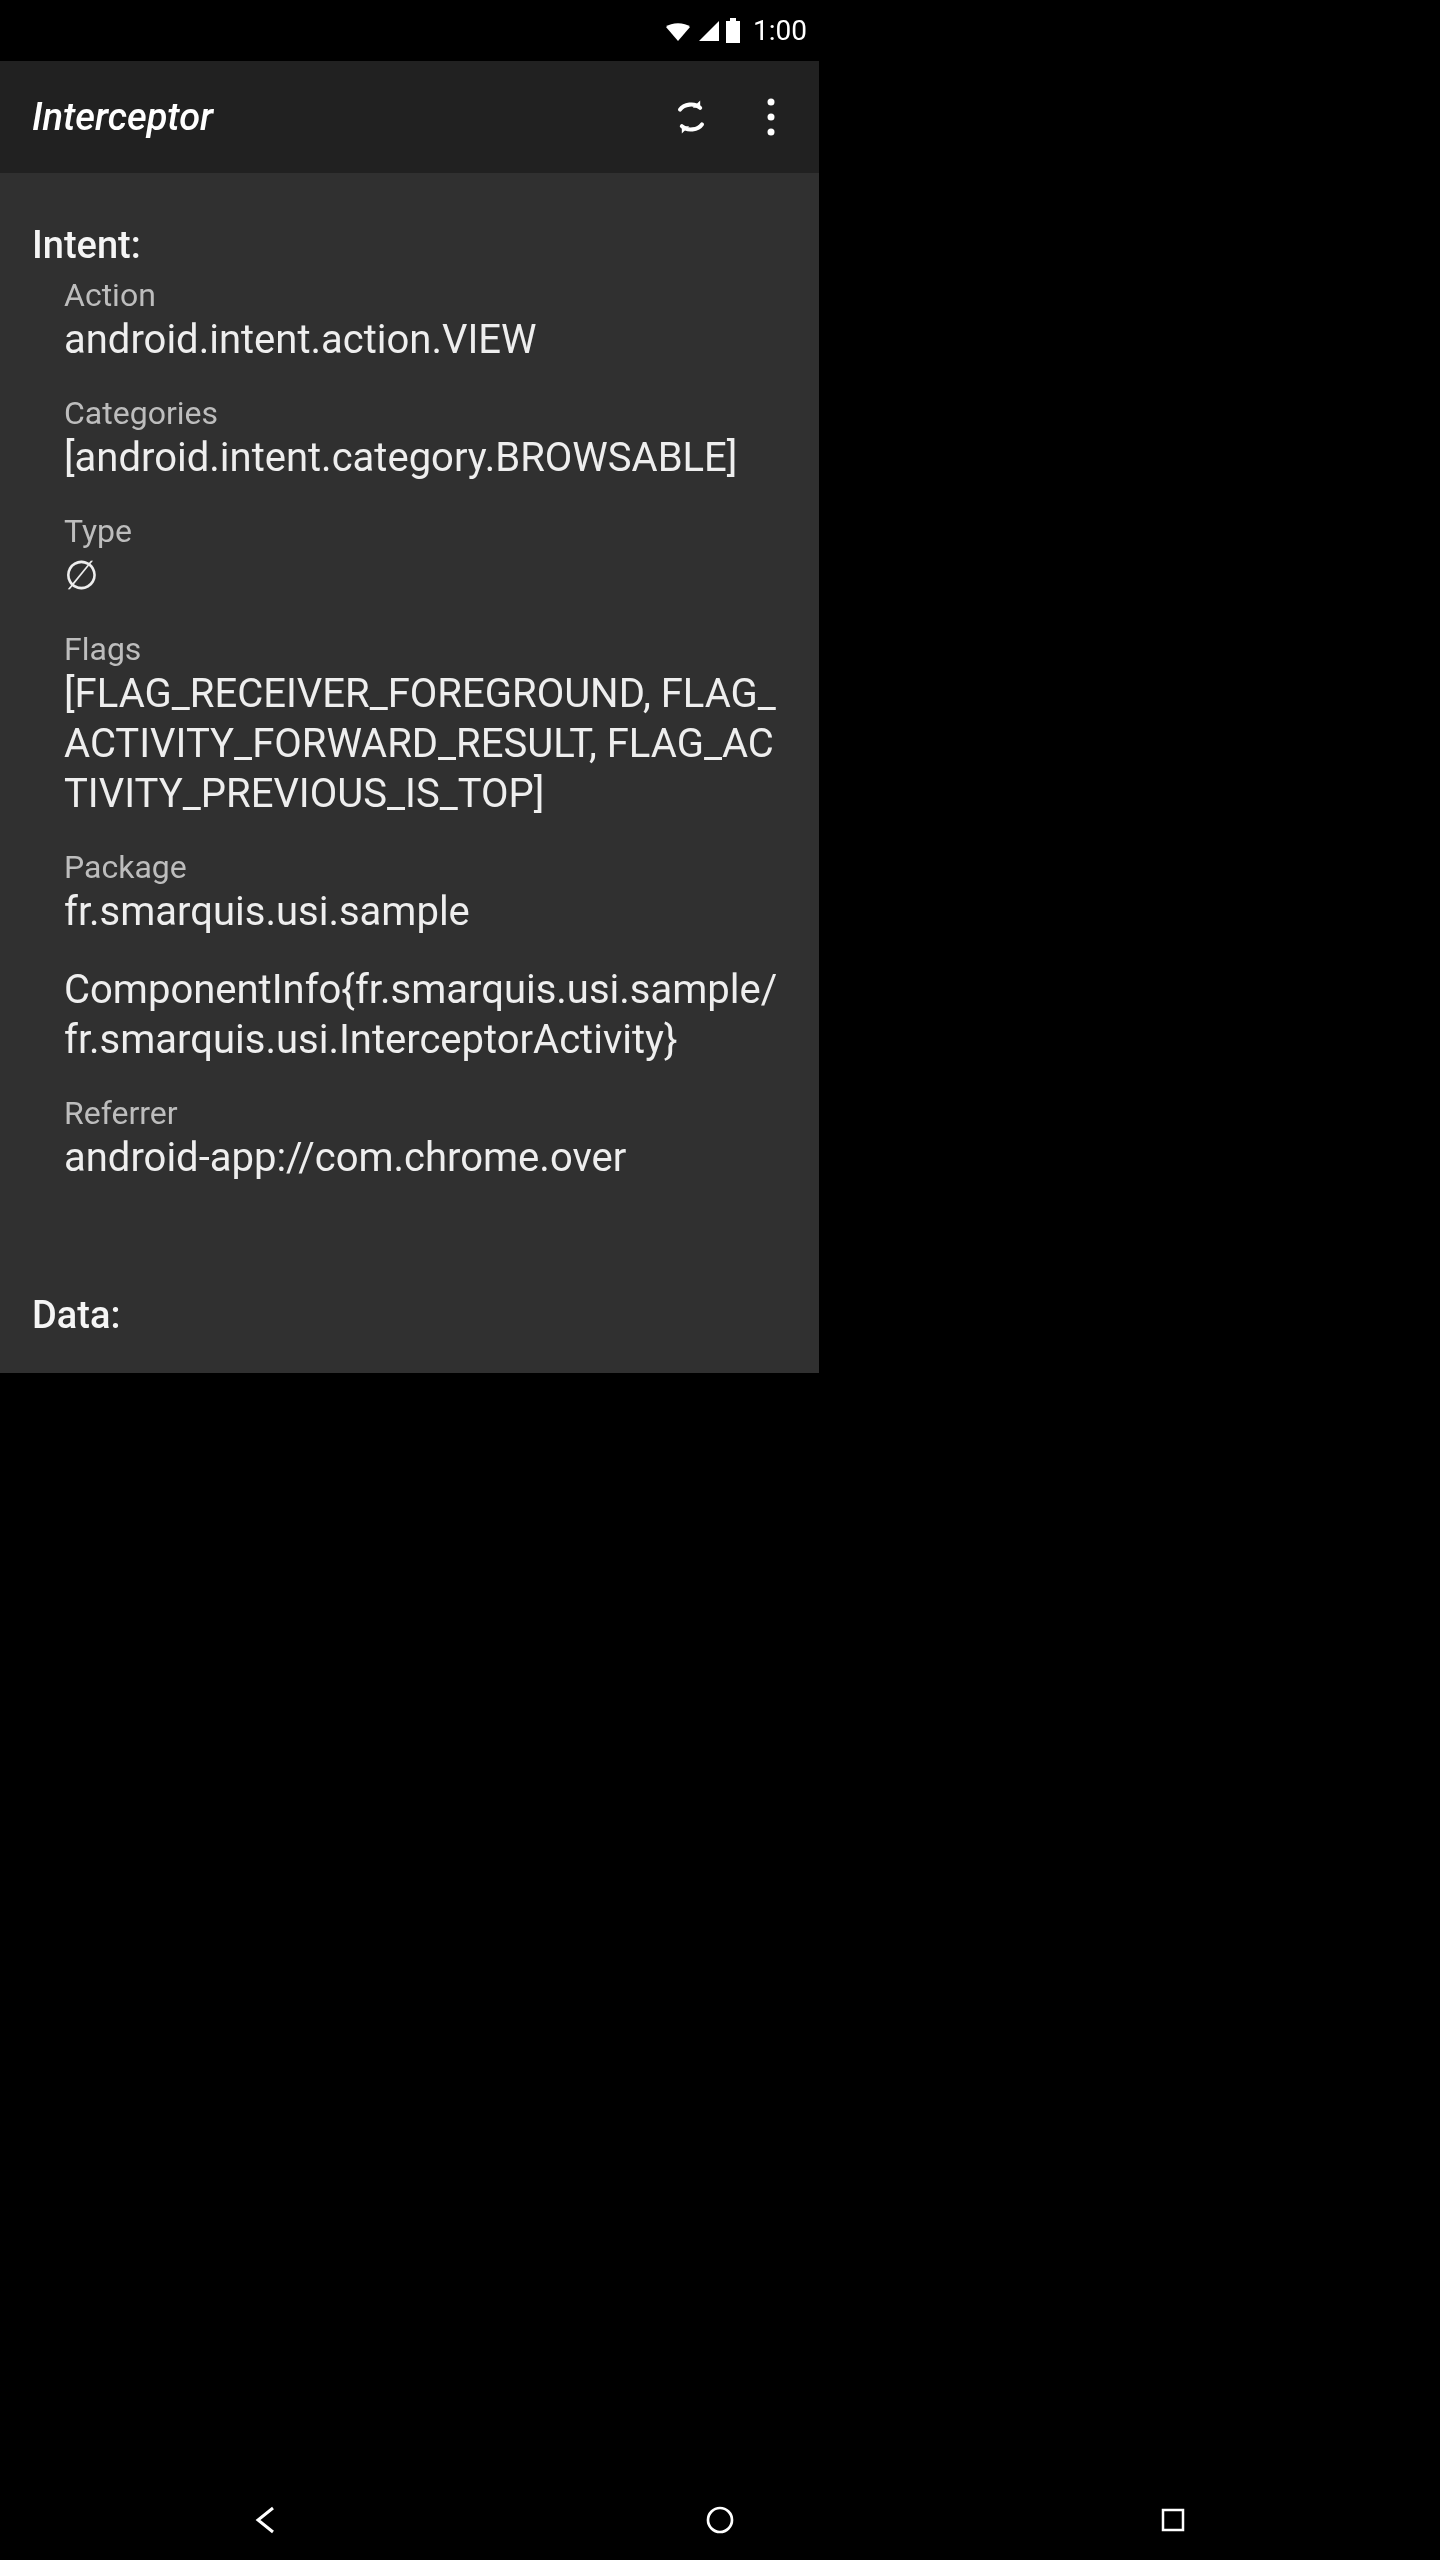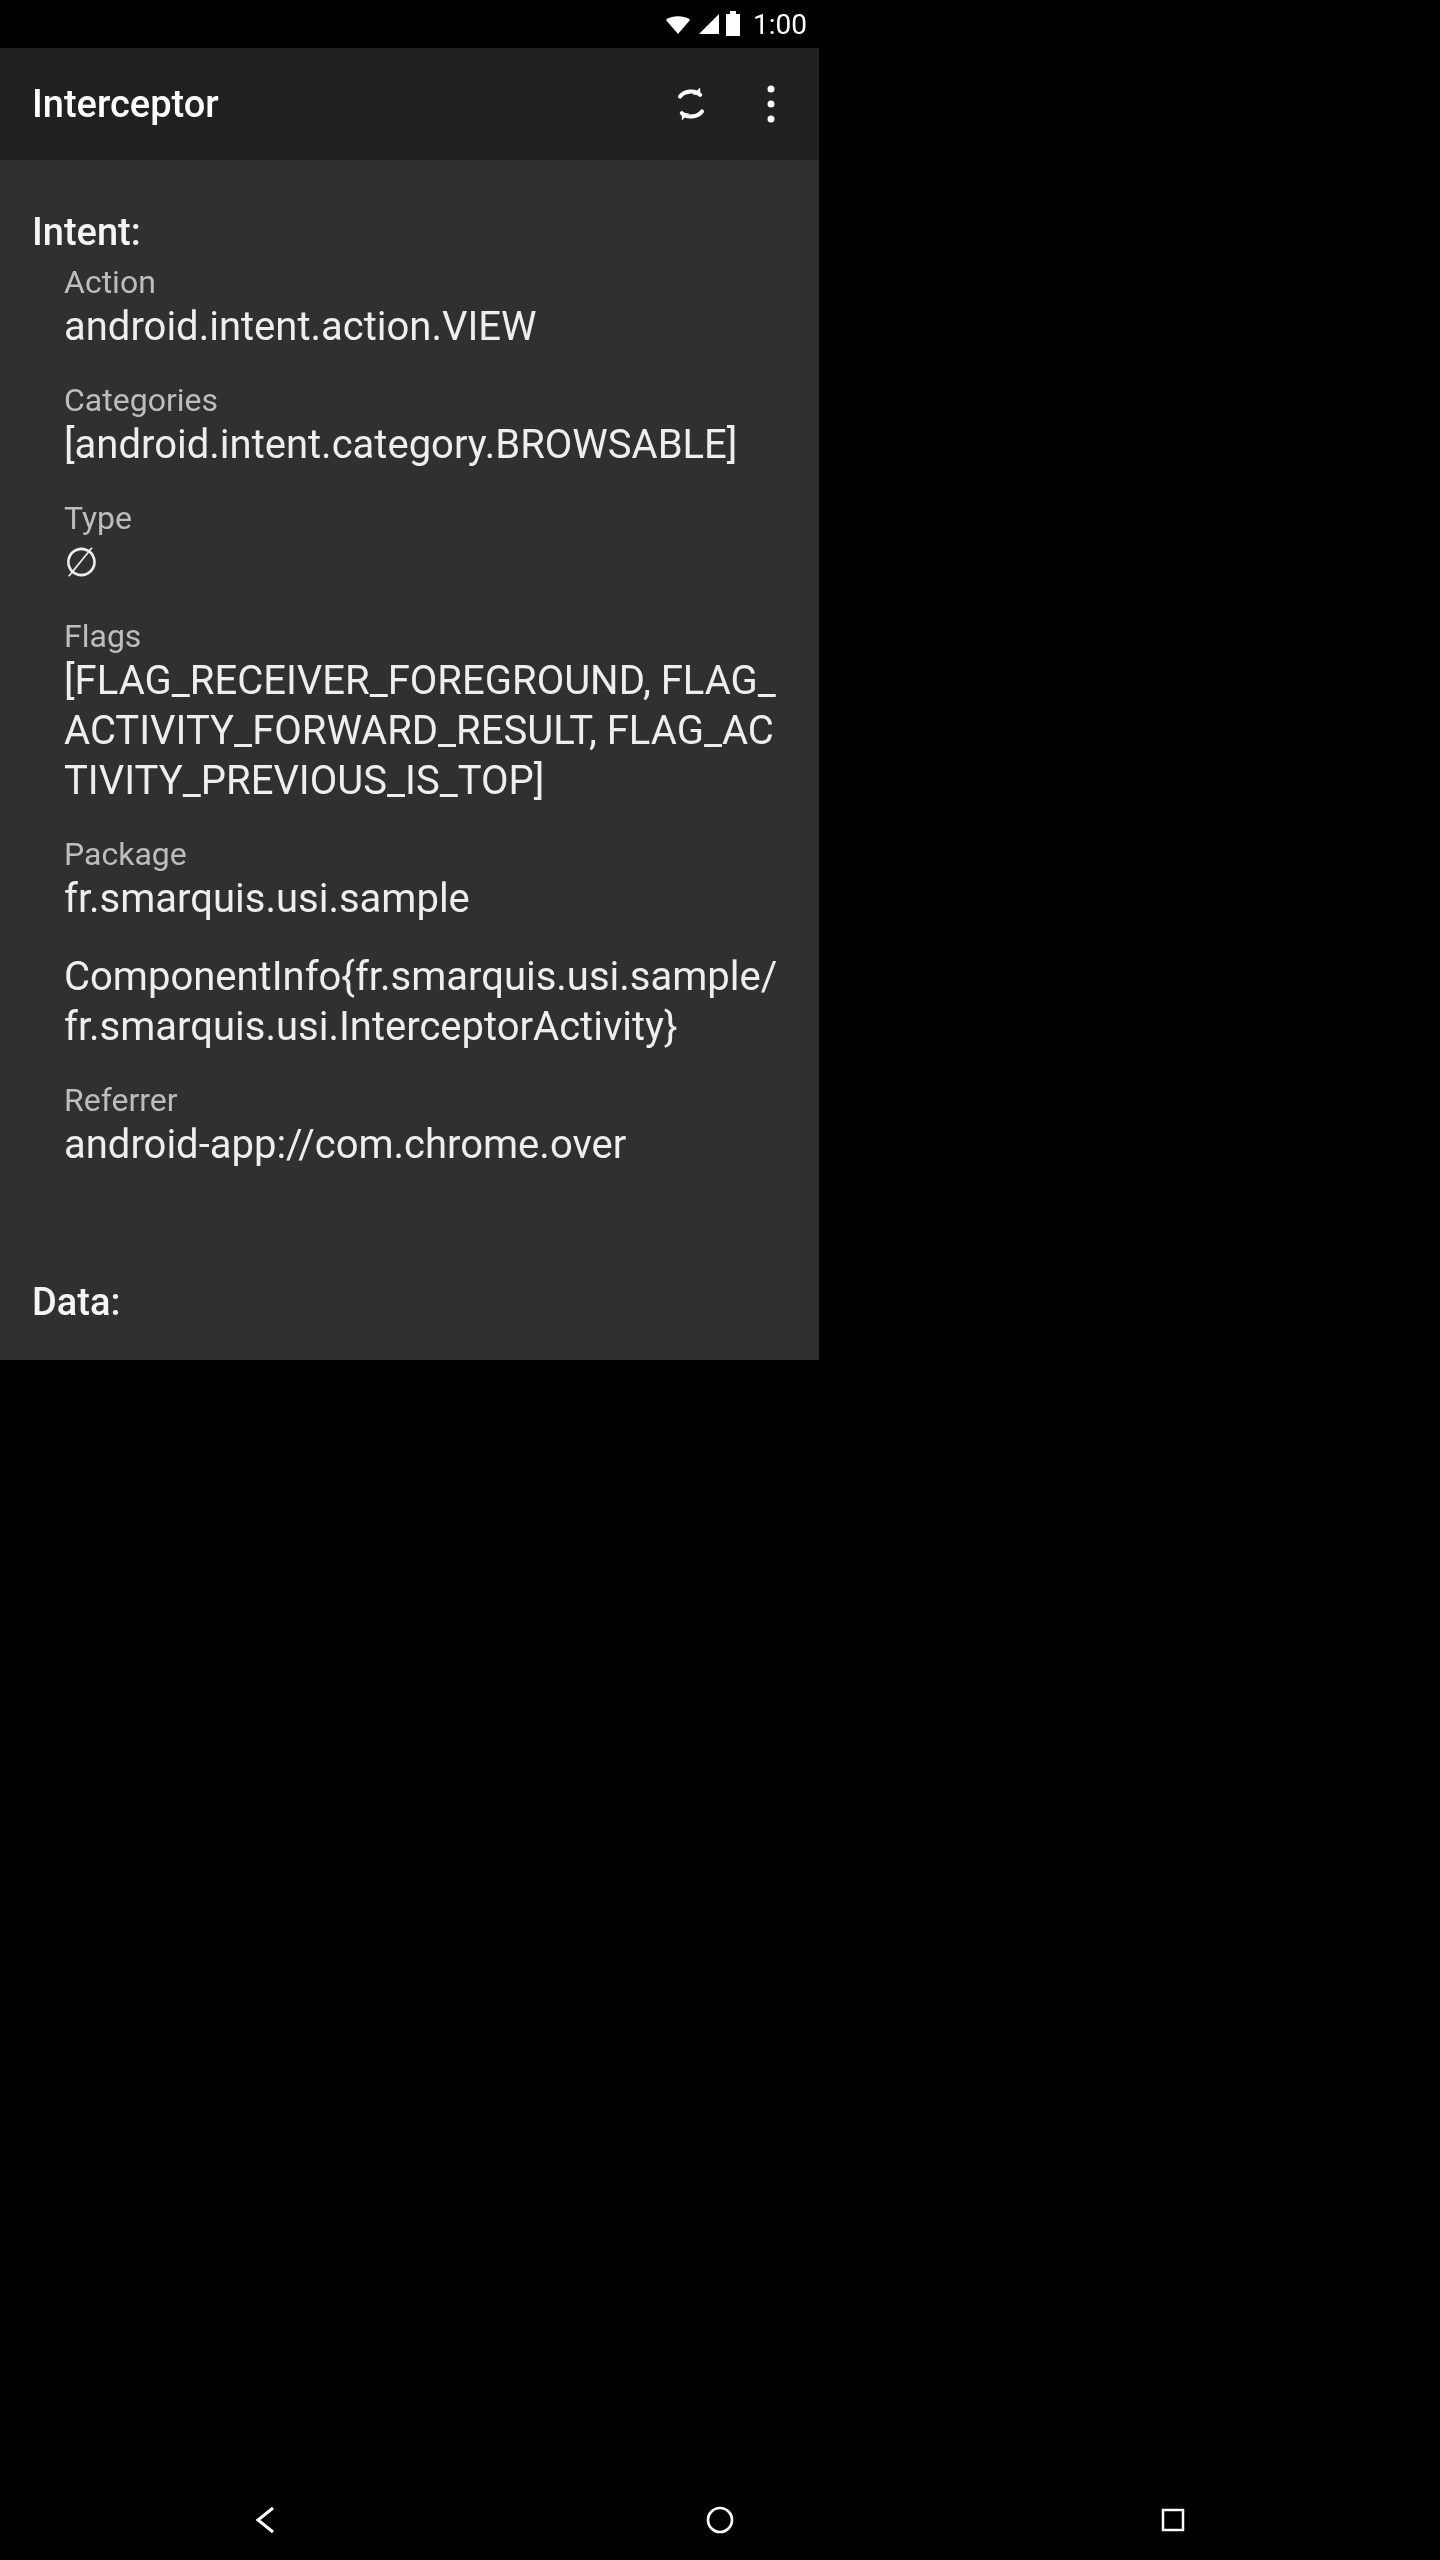--- a/index.html
+++ b/index.html
@@ -5,38 +5,38 @@
 * { margin:0; padding:0; box-sizing:border-box; }
 html, body {
   width:819px; height:1440px;
   background:#000; color:#fff;
   font-family:Roboto, "Helvetica Neue", Arial, sans-serif;
   overflow:hidden;
 }
 
 
 .statusbar {
-  height:48px; background:#000;
+  height:61px; background:#000;
   display:flex; align-items:center; justify-content:flex-end;
   padding:0 12px; gap:4px;
 }
 .statusbar .clock {
   color:#fff; font-size:28px; font-weight:400; margin-left:8px;
 }
 .statusbar svg { display:block; }
 
 
 .appbar {
   height:112px; background:#212121;
   display:flex; align-items:center; justify-content:space-between;
   padding:0 16px 0 32px;
   box-shadow:0 4px 6px rgba(0,0,0,0.5);
 }
 .appbar-title {
-  color:#fff; font-size:38px; font-weight:500;
+  color:#fff; font-size:38px; font-weight:500;font-style:italic;
 }
 .appbar-actions {
   display:flex; align-items:center; gap:32px; padding-right:8px;
 }
 .appbar-actions .iconbtn { width:48px; height:48px; display:flex; align-items:center; justify-content:center; }
 
 
 .content {
   background:#303030; height:calc(1360px - 48px - 112px);
   padding:28px 32px 0 32px; overflow:hidden;

